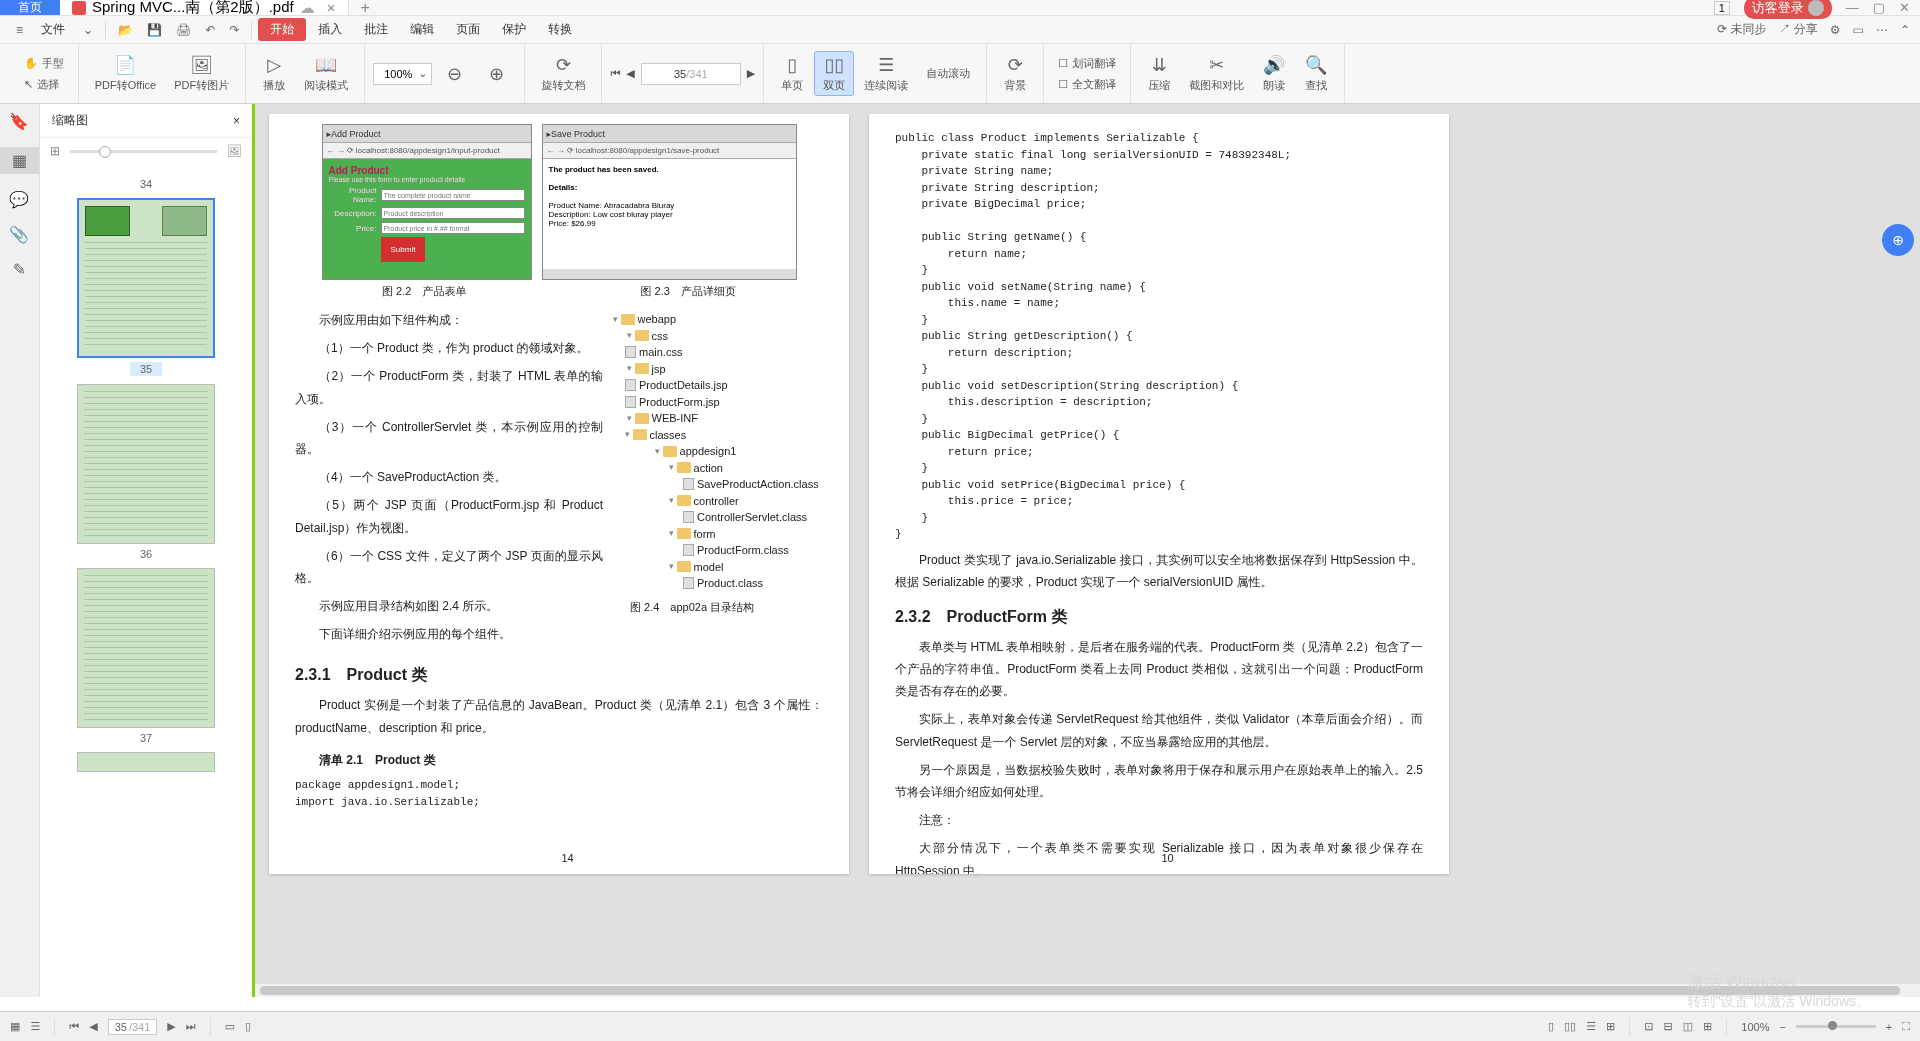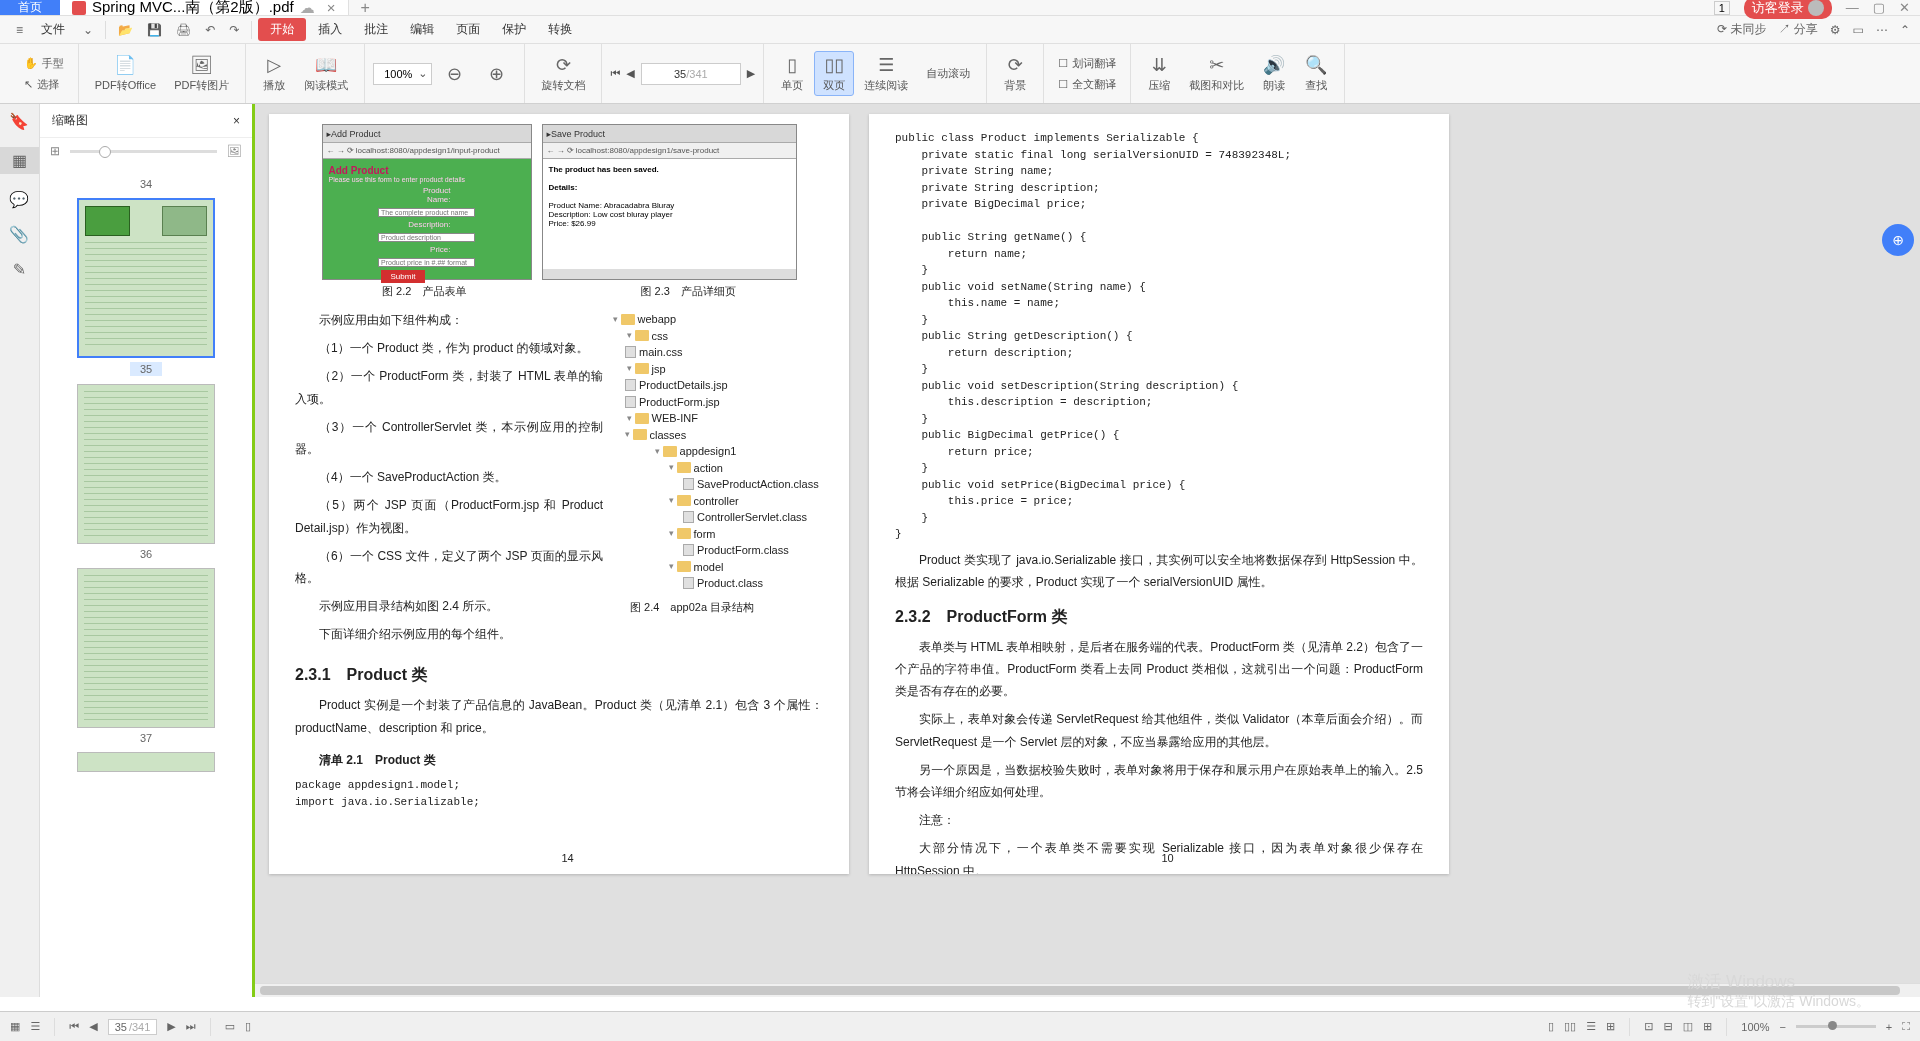--- a/index.html
+++ b/index.html
@@ -76,24 +76,24 @@
 
 .browser-row { display: flex; gap: 10px; justify-content: center; }
 .browser { border: 1px solid #888; background: #ddd; }
 .browser.green { width: 210px; }
 .browser.grey { width: 255px; }
 .br-chrome { height: 18px; background: #d8d8d8; border-bottom: 1px solid #aaa; display: flex; align-items: center; padding: 0 4px; font-size: 9px; color: #333; }
 .br-addr { height: 16px; background: #f0f0f0; display: flex; align-items: center; padding: 0 4px; font-size: 8px; color: #555; border-bottom: 1px solid #aaa; gap: 2px; }
 .br-body { padding: 6px; font-size: 8px; }
 .br-body.green-bg { background: #4caf50; color: #fff; height: 120px; }
 .br-body.white-bg { background: #fff; color: #000; height: 110px; }
-.form-row { display: flex; align-items: center; gap: 4px; margin: 3px 0; flex-direction: column; }
+.form-row { display: flex; align-items: center; gap: 4px; margin: 3px 0; }
 .form-row label { width: 48px; text-align: right; color: #fce; }
 .form-row input { flex: 1; height: 12px; border: 1px solid #888; font-size: 7px; padding: 0 2px; }
-.submit-b { background: #d32f2f; color: #fff; border: none; padding: 2px 10px; font-size: 8px; margin-left: 52px; }
+.submit-b { background: #d32f2f; color: #fff; border: none; padding: 8px 10px; font-size: 8px; margin-left: 52px; }
 .add-title { color: #c2185b; font-weight: bold; font-size: 10px; }
 
 
 .tree { font-size: 11px; line-height: 1.5; margin: 8px 0 8px 40px; }
 .tree .node { display: flex; align-items: center; gap: 3px; }
 .tree .fold { width: 14px; height: 11px; background: #f0c869; border-radius: 1px; display: inline-block; }
 .tree .file { width: 11px; height: 12px; background: #e0e0e0; border: 1px solid #aaa; display: inline-block; }
 .tree .tri { color: #888; font-size: 9px; }
 .tree .lvl1 { margin-left: 14px; }
 .tree .lvl2 { margin-left: 12px; }

